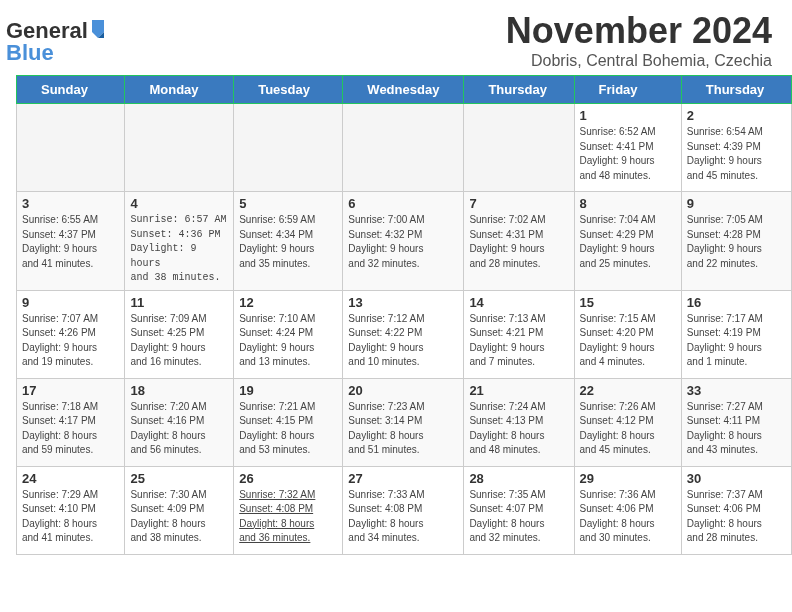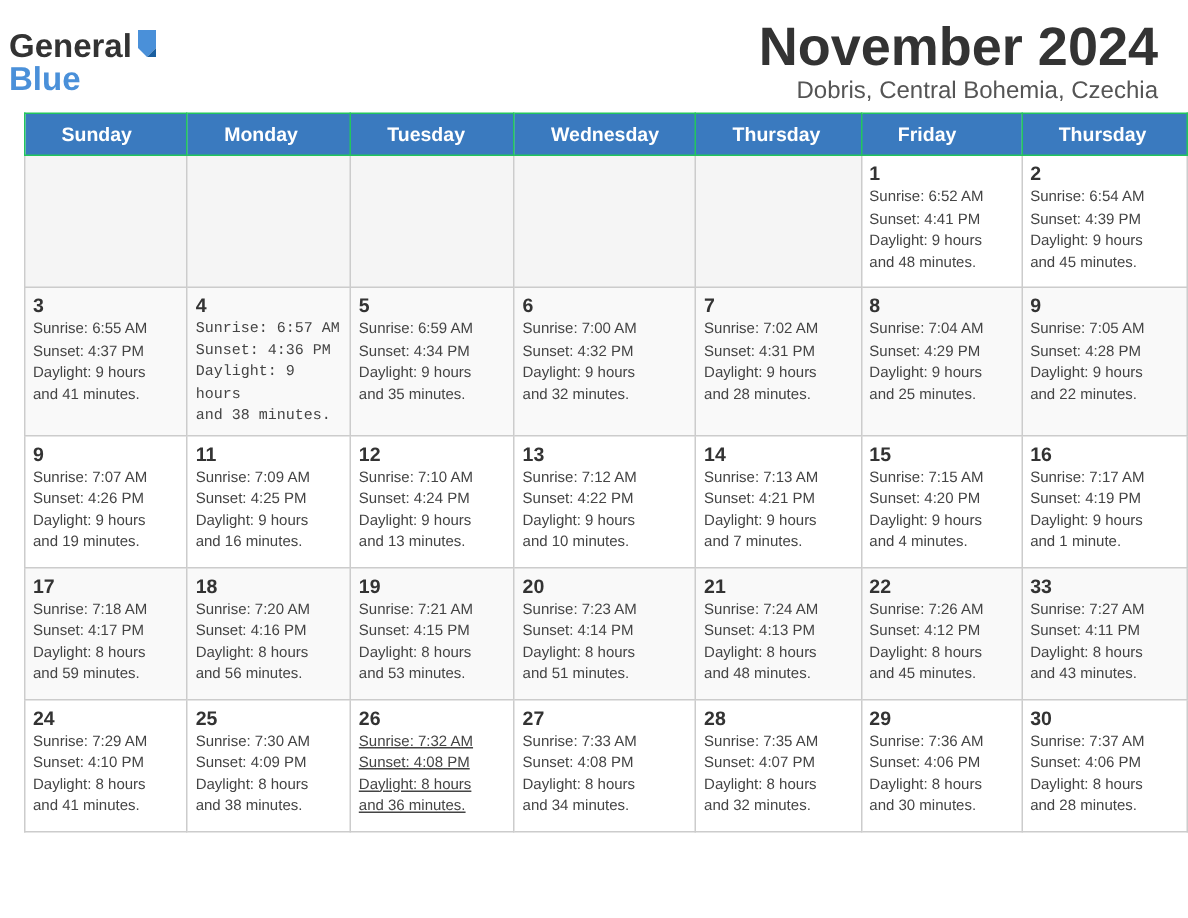--- a/index.html
+++ b/index.html
@@ -200,21 +200,21 @@
             <td>
               <div class="day-num">19</div>
               <div class="day-info" style="white-space: pre-line;">Sunrise: 7:21 AM
 Sunset: 4:15 PM
 Daylight: 8 hours
 and 53 minutes.</div>
             </td>
             <td>
               <div class="day-num">20</div>
               <div class="day-info" style="white-space: pre-line;">Sunrise: 7:23 AM
-Sunset: 4:14 PM
+Sunset: 3:14 PM
 Daylight: 8 hours
 and 51 minutes.</div>
             </td>
             <td>
               <div class="day-num">21</div>
               <div class="day-info" style="white-space: pre-line;">Sunrise: 7:24 AM
 Sunset: 4:13 PM
 Daylight: 8 hours
 and 48 minutes.</div>
             </td>

